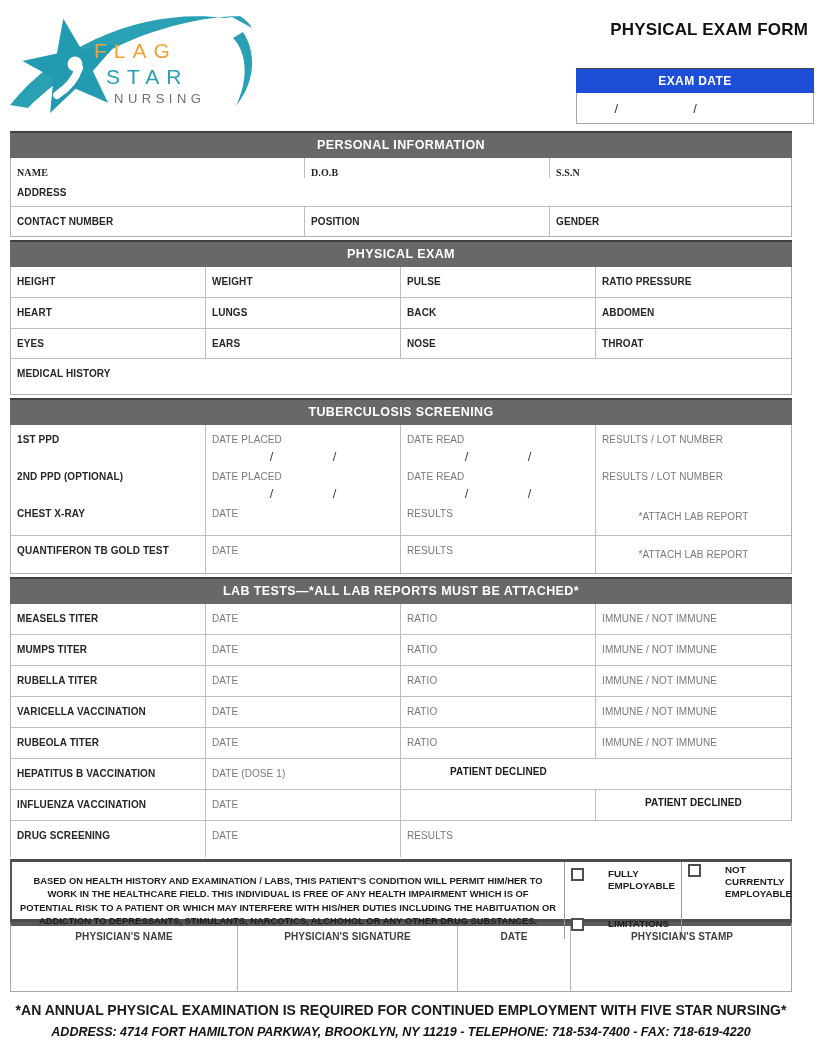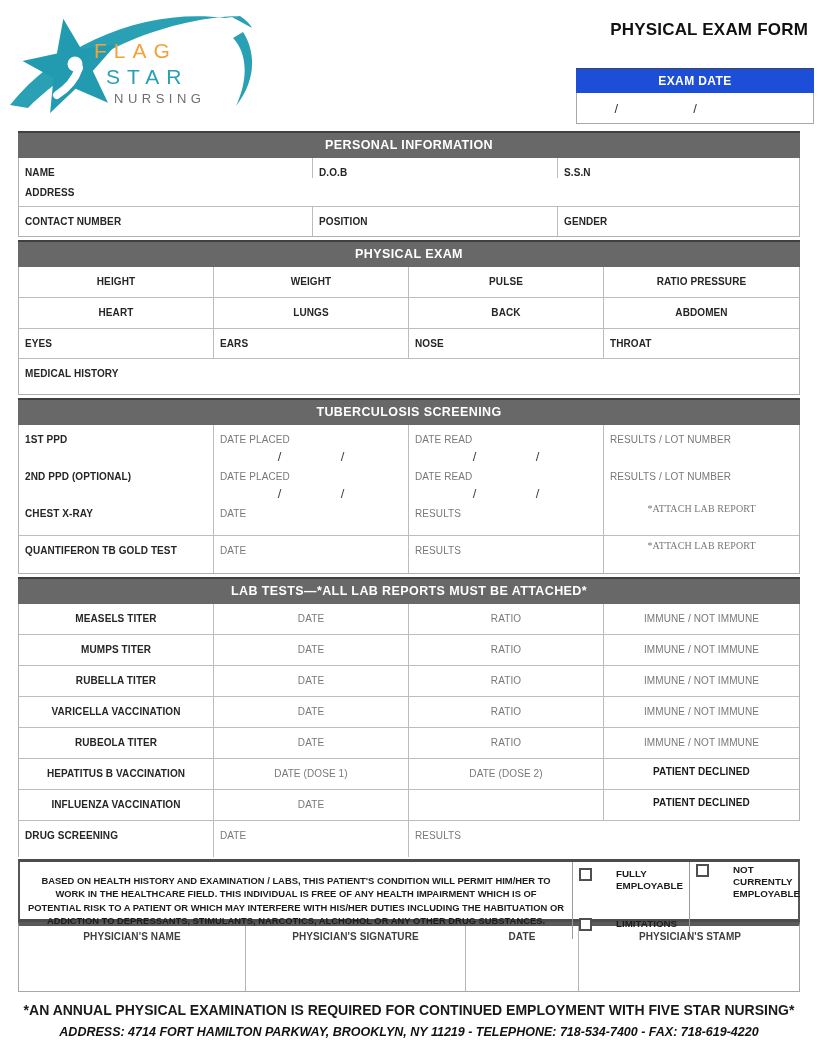--- a/index.html
+++ b/index.html
@@ -1,21 +1,21 @@
 <!DOCTYPE html>
 <html><head>
 <meta charset="utf-8">
 <style>
   * { margin:0; padding:0; box-sizing:border-box; }
   html,body { background:#ffffff; }
   .page {
     width:818px; height:1058px; background:#ffffff; position:relative;
     font-family:"Liberation Sans", sans-serif; color:#1f1f1f; overflow:hidden;
   }
-  .content { margin:0 18px; width:782px; }
+  .content { margin:0 10px; width:782px; }
 
   
   .header { position:relative; height:131px; }
   .logo-wrap { position:absolute; left:0; top:2px; width:262px; height:126px; }
   .page-title {
     position:absolute; top:20px; right:10px;
     font-size:17px; font-weight:bold; color:#111; letter-spacing:0.2px;
   }
   .exam-box { position:absolute; top:68px; right:4px; width:238px; }
   .exam-bar {
@@ -36,27 +36,27 @@
   .gap { height:3px; }
   .tbl { border:1px solid #b0b0b0; border-top:none; }
   .row { display:grid; border-bottom:1px solid #bdbdbd; }
   .row:last-child { border-bottom:none; }
   .cell { border-right:1px solid #bdbdbd; padding:4px 6px; position:relative; background:#fff; }
   .cell:last-child { border-right:none; }
   .lbl { font-size:10px; font-weight:bold; color:#262626; letter-spacing:0.1px; }
   .lbl-gray { font-size:10px; color:#787878; letter-spacing:0.1px; }
   .cols3 { grid-template-columns:294px 245px 241px; }
   .cols4 { grid-template-columns:195px 195px 195px 195px; }
-  .h28 { height:20px; } .h29 { height:29px; } .h31 { height:31px;text-align:center; }
+  .h28 { height:20px;font-family:Liberation Serif, serif; } .h29 { height:29px; } .h31 { height:31px; }
   .h30 { height:30px; } .h35 { height:35px; } .h37 { height:37px; } .h36 { height:36px; }
 
   .slashes { display:flex; margin-top:2px; padding:0 28px; }
   .slashes span { flex:1; text-align:center; font-size:13px; color:#444; }
 
-  .attach-cell { display:flex; align-items:flex-start; justify-content:center; padding-bottom:5px;font-family:Liberation Serif, serif; }
+  .attach-cell { display:flex; align-items:center; justify-content:center; padding-bottom:5px; }
   .declined-cell { display:flex; align-items:flex-start; justify-content:center; padding-top:7px; }
   .declined-cell .lbl { color:#1a1a1a; }
 
   
   .assessment {
     margin-top:2px; display:grid; grid-template-columns:553px 117px 110px;
     border:2px solid #565656; border-top:3px solid #4c4c4c; border-bottom:3px solid #4c4c4c;
     height:63px;
   }
   .assess-cell { border-right:1px solid #9a9a9a; padding:4px 6px; }
@@ -251,21 +251,20 @@
       </div>
       <div class="row cols4 h31">
         <div class="cell"><span class="lbl">RUBEOLA TITER</span></div>
         <div class="cell"><span class="lbl-gray">DATE</span></div>
         <div class="cell"><span class="lbl-gray">RATIO</span></div>
         <div class="cell"><span class="lbl-gray">IMMUNE / NOT IMMUNE</span></div>
       </div>
       <div class="row cols4 h31">
         <div class="cell"><span class="lbl">HEPATITUS B VACCINATION</span></div>
         <div class="cell"><span class="lbl-gray">DATE (DOSE 1)</span></div>
-        <div class="cell"><span class="lbl-gray">DATE (DOSE 2)</span></div>
         <div class="cell declined-cell">
             <span class="lbl">PATIENT DECLINED</span>
           </div>
       </div>
       <div class="row cols4 h31">
         <div class="cell"><span class="lbl">INFLUENZA VACCINATION</span></div>
         <div class="cell"><span class="lbl-gray">DATE</span></div>
         <div class="cell"></div>
         <div class="cell declined-cell">
             <span class="lbl">PATIENT DECLINED</span>

